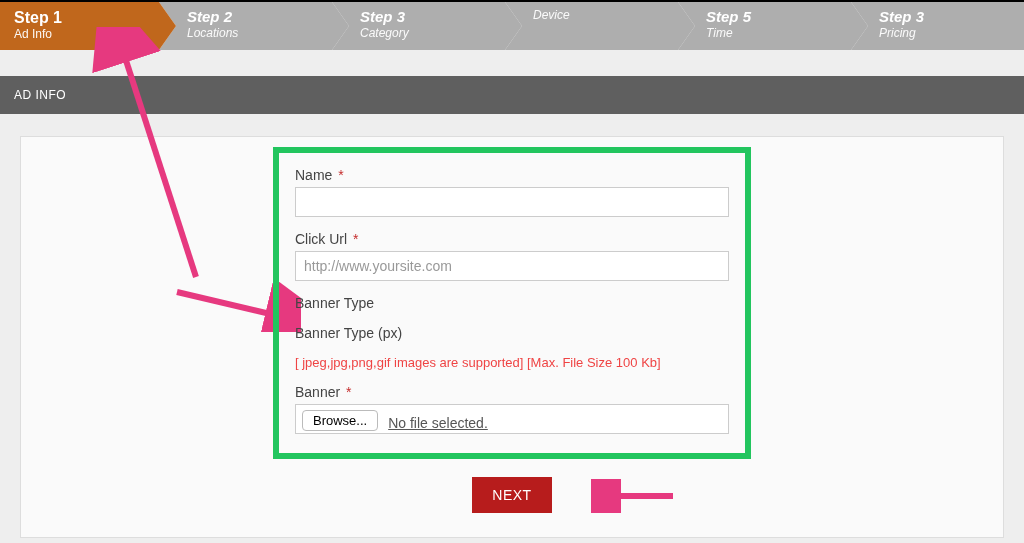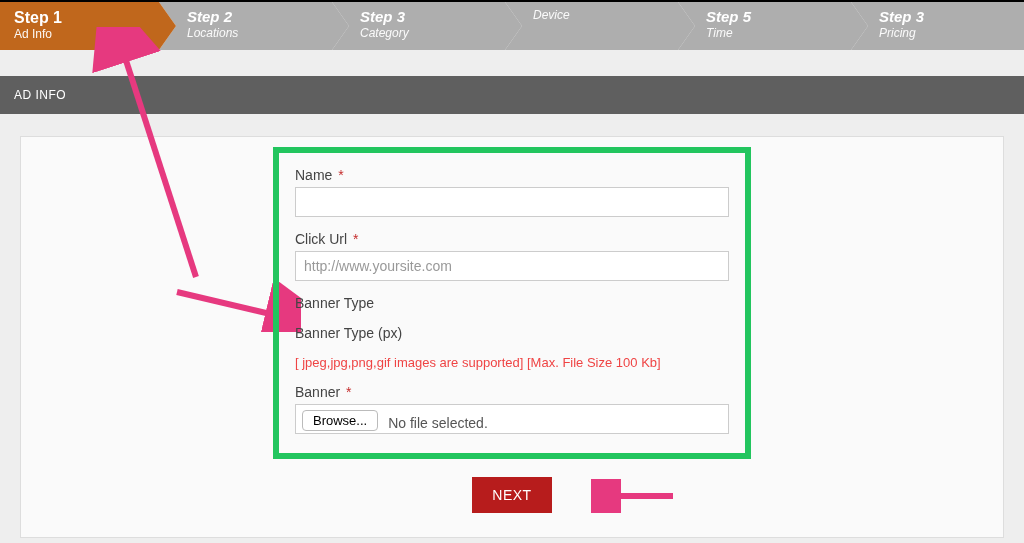--- a/index.html
+++ b/index.html
@@ -120,20 +120,21 @@
       border: 1px solid #bbb;
       border-radius: 4px;
       padding: 2px 10px;
       font-size: 13px;
       cursor: pointer;
     }
     .file-status {
       margin-left: 10px;
       color: #555;
       font-size: 14px;
+      text-decoration: underline;
     }
     .select-wrap { position: relative; }
     .select-wrap .arrow {
       position: absolute;
       right: 0; top: 0;
       width: 20px; height: 30px;
       border-left: 1px solid #ccc;
       background: #efefef;
       display: flex; align-items: center; justify-content: center;
       font-size: 10px; color: #333;

